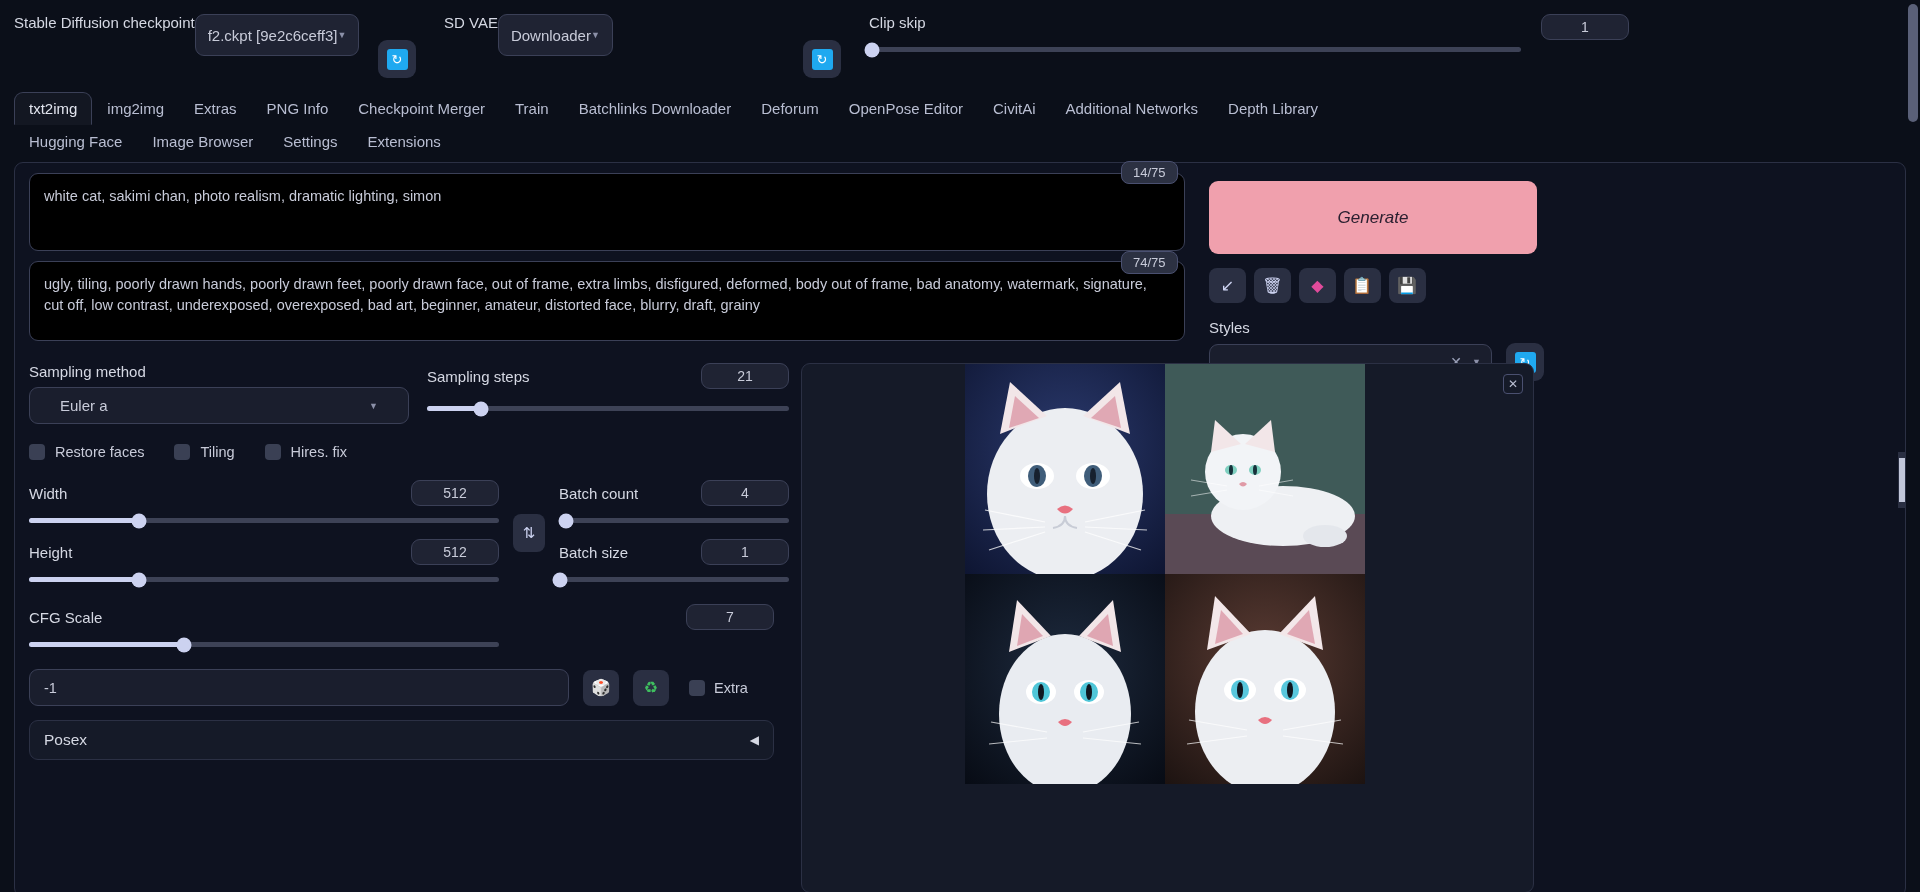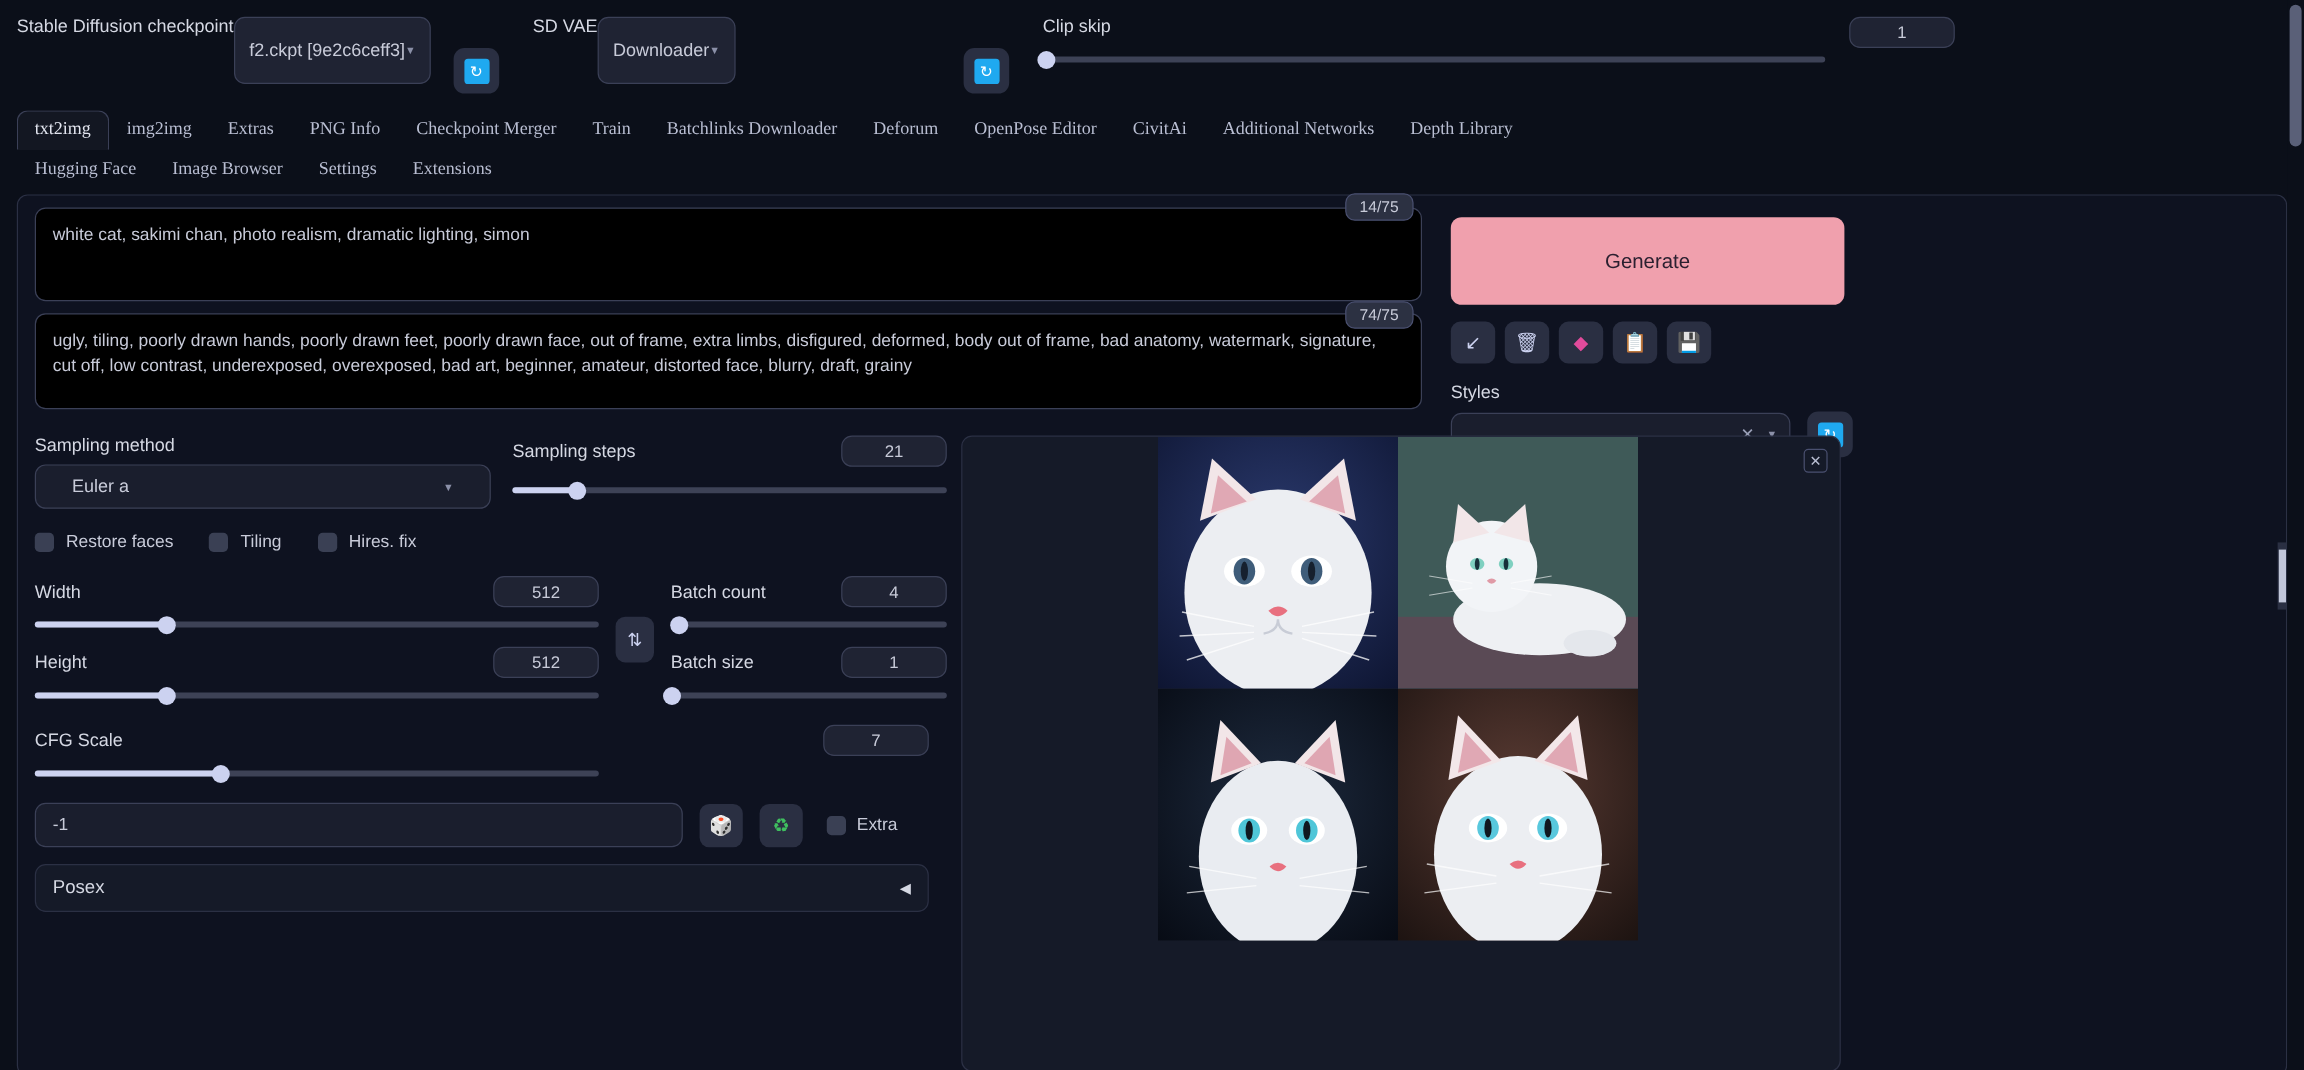--- a/index.html
+++ b/index.html
@@ -13,21 +13,21 @@
   body { position: relative; }
 
   .app { width: 1920px; height: 892px; position: relative; padding: 0 14px; }
 
   
   .topbar { display: flex; align-items: flex-start; padding: 14px 0 0 0; height: 88px; }
   .field-group { display: flex; flex-direction: row; }
   .field-label { font-size: 15px; color: #d5d8e3; margin-bottom: 7px; font-weight: 400; }
   .dropdown {
     background: #1f2333; border: 1px solid #3b4057; border-radius: 9px;
-    height: 56px; display: flex; align-items: center; justify-content: flex-start;
+    height: 42px; display: flex; align-items: center; justify-content: flex-start;
     padding: 0 12px; font-size: 15px; color: #c8cbd9; cursor: pointer;
   }
   .caret { color: #8b90a8; font-size: 9px; }
   .ckpt-wrap { width: 350px; }
   .vae-wrap  { width: 345px; }
   .refresh-btn {
     width: 38px; height: 38px; border-radius: 9px; background: #2a2f42;
     display: flex; align-items: center; justify-content: center; cursor: pointer;
     margin-left: 14px; margin-top: 26px; flex: none;
   }
@@ -50,21 +50,21 @@
     width: 15px; height: 15px; border-radius: 50%; background: #ccd2f0; cursor: pointer;
   }
   .numbox {
     background: #1f2333; border: 1px solid #3b4057; border-radius: 9px;
     height: 26px; min-width: 88px; display:flex; align-items:center; justify-content:center;
     font-size: 14px; color: #c8cbd9;
   }
   .clip-num { margin-left: 20px; width: 88px; margin-top: 0px; }
 
   
-  .tabs-wrap { padding-top: 4px; font-family: Liberation Serif, serif; }
+  .tabs-wrap { padding-top: 4px; }
   .tabs-row { display: flex; align-items: center; flex-wrap: wrap; }
   .tab {
     font-size: 15px; color: #b9bed2; padding: 7px 14px; cursor: pointer;
     border: 1px solid transparent; border-radius: 9px 9px 0 0; white-space: nowrap;
   }
   .tab.active {
     border-color: #3b4057; border-bottom-color: transparent;
     background: #131722; color: #e2e5ef;
   }
 
@@ -88,21 +88,21 @@
     border-radius: 8px; font-size: 13px; color: #c8cbd9; padding: 3px 11px;
     z-index: 5;
   }
   #tok-pos { left: 1092px; top: -12px; }
   #tok-neg { left: 1092px; top: 78px; }
 
   .gen-col { position: absolute; left: 1194px; top: 18px; width: 340px; }
   .generate-btn {
     width: 328px; height: 73px; border-radius: 9px; background: #f0a0ad;
     color: #2b2030; font-size: 17px; display: flex; align-items: center; justify-content: center;
-    cursor: pointer; border: none; font-family: "Liberation Sans", sans-serif;
+    cursor: pointer; border: none; font-family: "Liberation Sans", sans-serif; font-style: italic;
   }
   .tool-row { display: flex; gap: 8px; margin-top: 14px; }
   .tool-btn {
     width: 37px; height: 35px; border-radius: 8px; background: #2a2f42;
     display: flex; align-items: center; justify-content: center; cursor: pointer;
     font-size: 16px; color: #ccd2f0;
   }
   .styles-label { font-size: 15px; color: #d5d8e3; margin-top: 16px; }
   .styles-row { display: flex; align-items: center; margin-top: 7px; }
   .styles-box {

